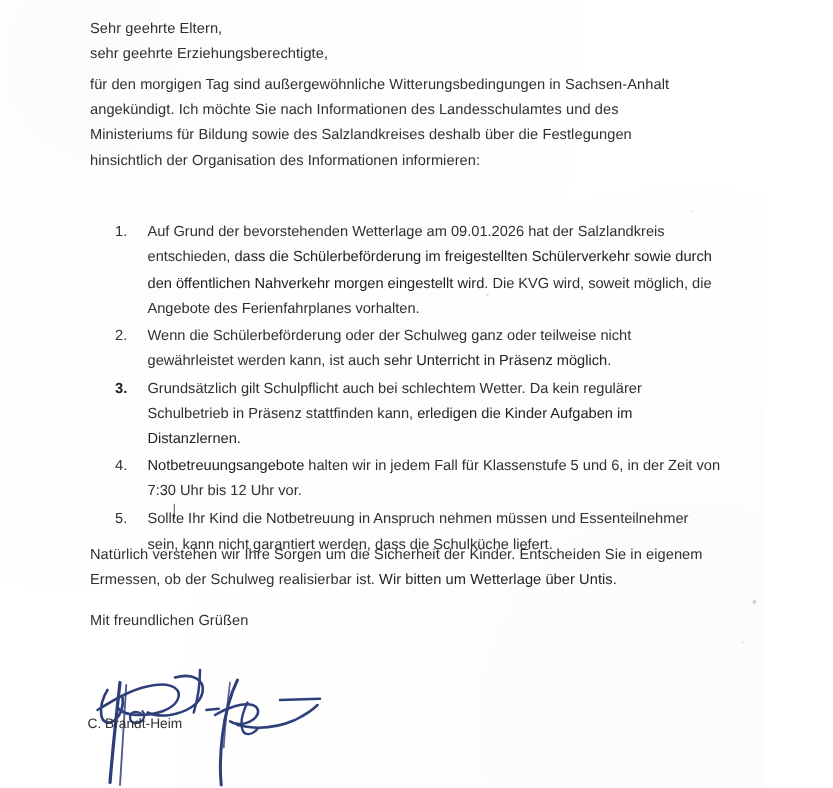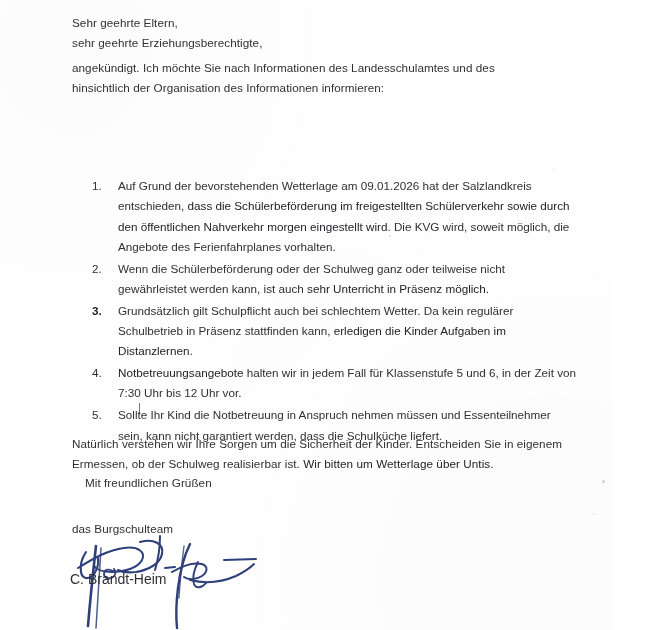--- a/index.html
+++ b/index.html
@@ -98,33 +98,32 @@
     position: absolute;
     left: 72px;
     top: 434px;
     width: 505px;
   }
 
   
   #signoff-greeting {
     position: absolute;
     left: 72px;
-    top: 473px;
-    margin-left: 13px;
+    top: 487px;
   }
   #signoff-team {
     position: absolute;
     left: 72px;
     top: 519px;
   }
   #signer-name {
     position: absolute;
     left: 70px;
     top: 571px;
-    font-size: 14px;
+    font-size: 11px;
     line-height: 16px;
     color: #303033;
     text-align: center;
   }
 
   
   #signature {
     position: absolute;
     left: 72px;
     top: 528px;
@@ -168,36 +167,37 @@
 <div id="page">
 
   <div id="paper-texture"></div>
 
   <div id="salutation">
     <div class="line">Sehr geehrte Eltern,</div>
     <div class="line">sehr geehrte Erziehungsberechtigte,</div>
   </div>
 
   <div id="intro">
+    <div class="line">für den morgigen Tag sind außergewöhnliche Witterungsbedingungen in Sachsen-Anhalt</div>
     <div class="line">angekündigt. Ich möchte Sie nach Informationen des Landesschulamtes und des</div>
+    <div class="line">Ministeriums für Bildung sowie des Salzlandkreises deshalb über die Festlegungen</div>
     <div class="line">hinsichtlich der Organisation des Informationen informieren:</div>
   </div>
 
   <ol id="numbered-list" style="list-style: none; margin: 0px; padding: 0px;">
       <li class="li"><span class="marker">1.</span><span><span>Auf Grund der bevorstehenden Wetterlage am 09.01.2026 hat der Salzlandkreis entschieden, </span><span class="b">dass die Schülerbeförderung im freigestellten Schülerverkehr sowie durch den öffentlichen Nahverkehr morgen eingestellt wird</span><span>. Die KVG wird, soweit möglich, die Angebote des Ferienfahrplanes vorhalten.</span></span></li>
       <li class="li"><span class="marker">2.</span><span><span>Wenn die Schülerbeförderung oder der Schulweg ganz oder teilweise nicht gewährleistet werden kann, ist auch </span><span class="b">sehr Unterricht in Präsenz möglich</span><span>.</span></span></li>
       <li class="li"><span class="marker bold-marker">3.</span><span><span>Grundsätzlich gilt Schulpflicht auch bei schlechtem Wetter. Da kein regulärer Schulbetrieb in Präsenz stattfinden kann, </span><span class="b">erledigen die Kinder Aufgaben im Distanzlernen.</span></span></li>
       <li class="li"><span class="marker">4.</span><span><span class="b">Notbetreuungsangebote</span><span> halten wir in jedem Fall für Klassenstufe 5 und 6, in der Zeit von 7:30 Uhr bis 12 Uhr vor.</span></span></li>
       <li class="li"><span class="marker">5.</span><span><span>Sollte Ihr Kind die Notbetreuung in Anspruch nehmen müssen und Essenteilnehmer sein, kann nicht garantiert werden, dass die Schulküche liefert.</span></span></li>
     </ol>
 
   <div id="closing" class="para"><span>Natürlich verstehen wir Ihre Sorgen um die Sicherheit der Kinder. Entscheiden Sie in eigenem Ermessen, ob der Schulweg realisierbar ist. </span><span class="b">Wir bitten um Wetterlage über Untis.</span></div>
 
   <div id="signoff-greeting" class="line">Mit freundlichen Grüßen</div>
-  <div id="signoff-team" class="line">das Burgschulteam</div>
 
   <div id="signature">
     <svg width="190" height="102" viewBox="0 0 190 102" fill="none" aria-hidden="true">
       <g stroke="#2f3f7a" fill="none" stroke-linecap="round" stroke-linejoin="round">
 
         <path d="M14 24 C10 30, 8 38, 9 44 C10 50, 15 52, 20 48 C25 44, 27 36, 26 30" stroke-width="2.1"></path>
 
         <path d="M24 18 C22 36, 19 62, 16 98" stroke-width="2.6"></path>
         <path d="M29 20 C28 40, 26 66, 24 100" stroke-width="1.5" opacity="0.85"></path>
 

